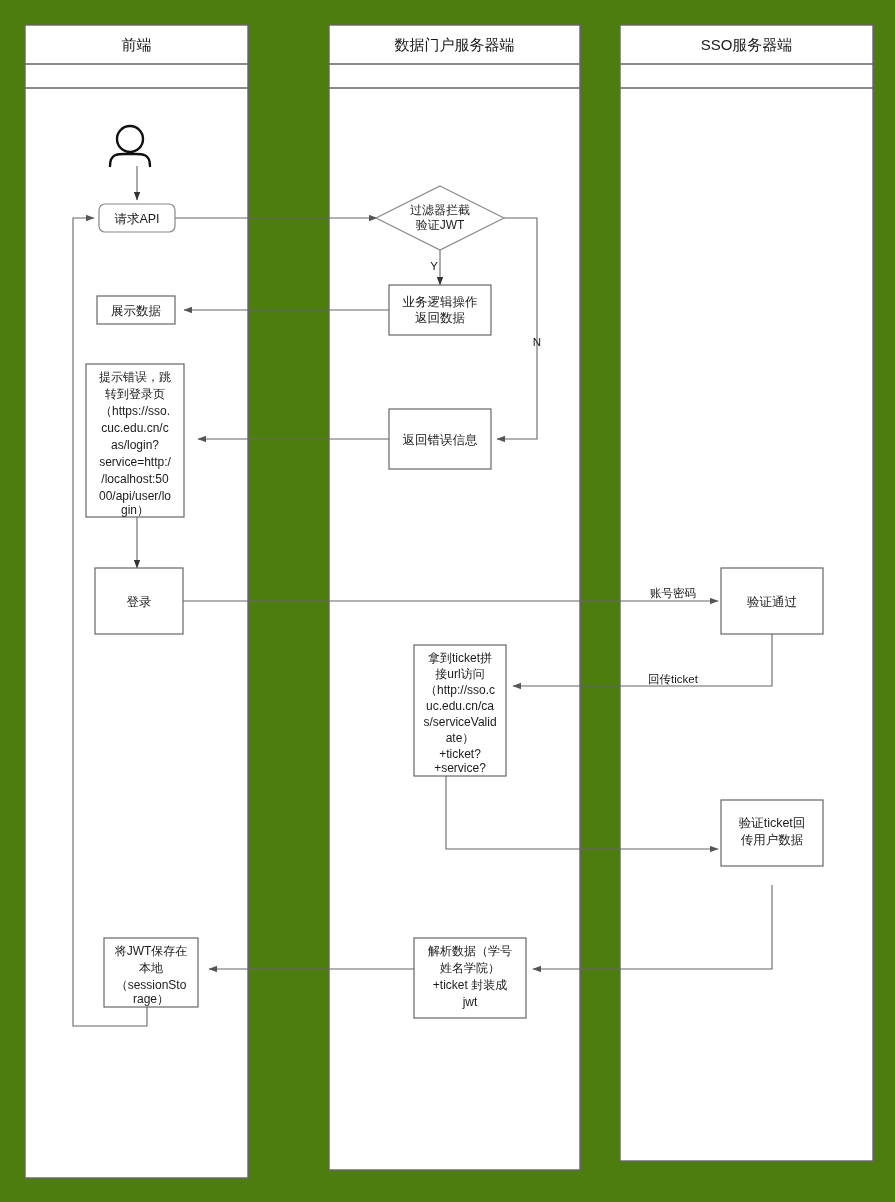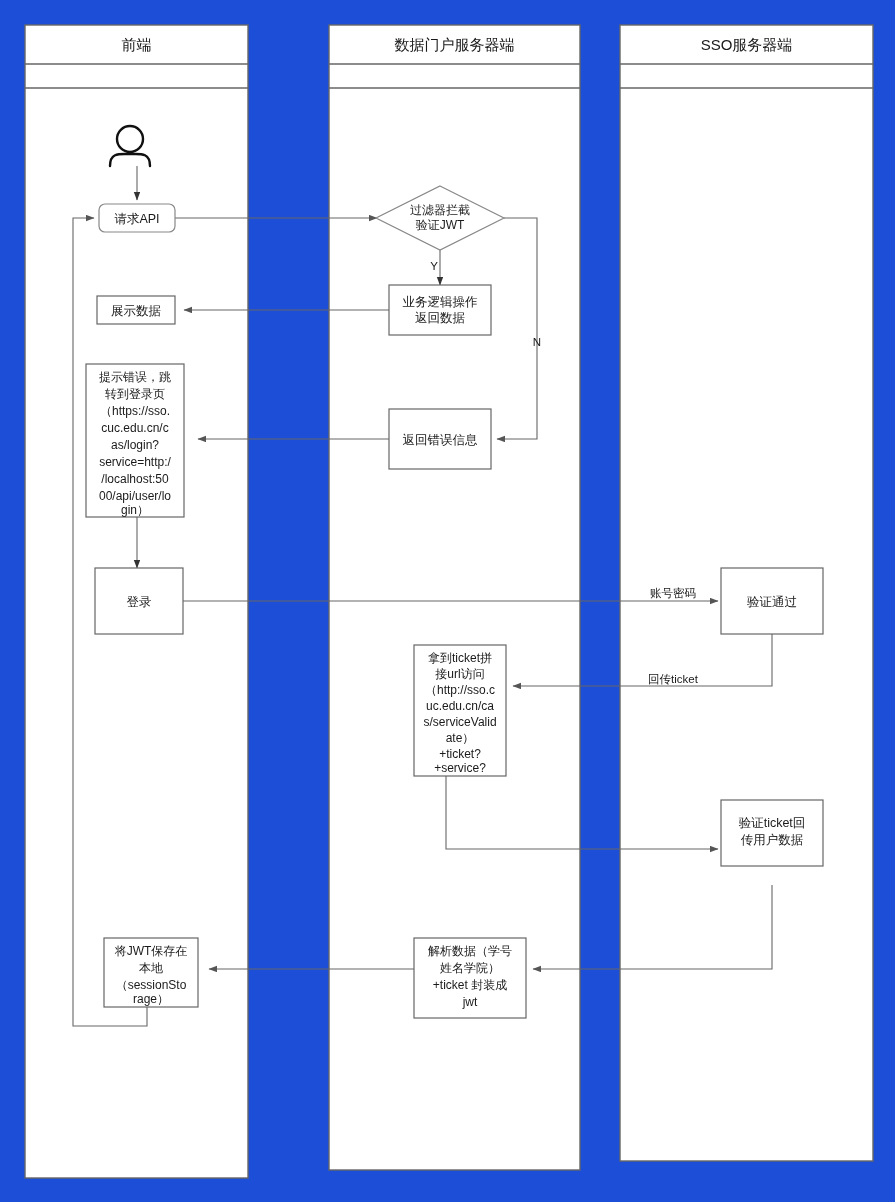--- a/index.html
+++ b/index.html
@@ -1,17 +1,17 @@
 <!DOCTYPE html>
 <html><head>
 <meta charset="utf-8">
 <style>
   html,body{margin:0;padding:0;background:#ffffff;}
   body{width:895px;height:1202px;font-family:"Liberation Sans","DejaVu Sans",sans-serif;}
-  #stage{position:relative;width:895px;height:1202px;overflow:hidden;background:#1d4ed8;}
+  #stage{position:relative;width:895px;height:1202px;overflow:hidden;background:#4d7c0f;}
   svg{display:block;}
   .lane-rect{fill:#ffffff;stroke:#666666;stroke-width:1.4;}
   .lane-title{font-size:15px;fill:#1a1a1a;text-anchor:middle;}
   .node-rect{fill:#ffffff;stroke:#666666;stroke-width:1.2;}
   .node-round{fill:#ffffff;stroke:#888888;stroke-width:1.2;}
   .node-diamond{fill:#ffffff;stroke:#888888;stroke-width:1.2;}
   .node-text{font-size:12.5px;fill:#1a1a1a;text-anchor:middle;}
   .node-text.small{font-size:12px;}
   .edge{stroke:#666666;stroke-width:1.1;fill:none;}
   .edge-label{font-size:11.5px;fill:#1a1a1a;text-anchor:middle;}

